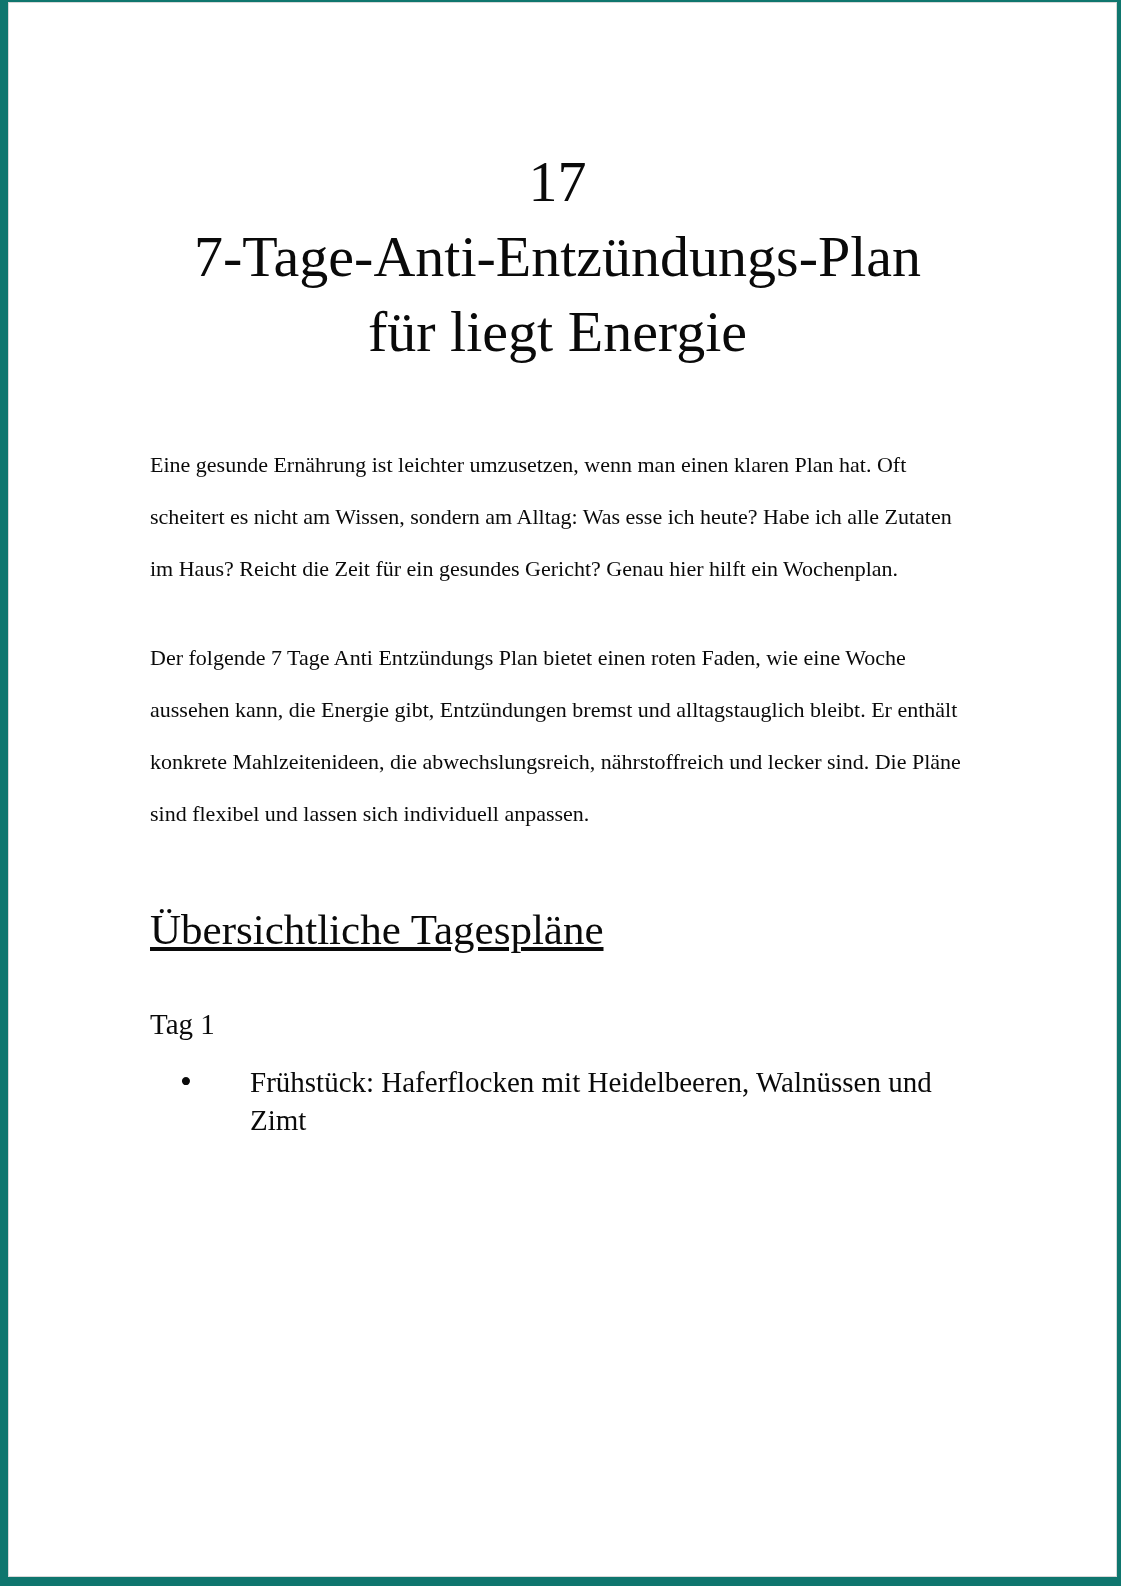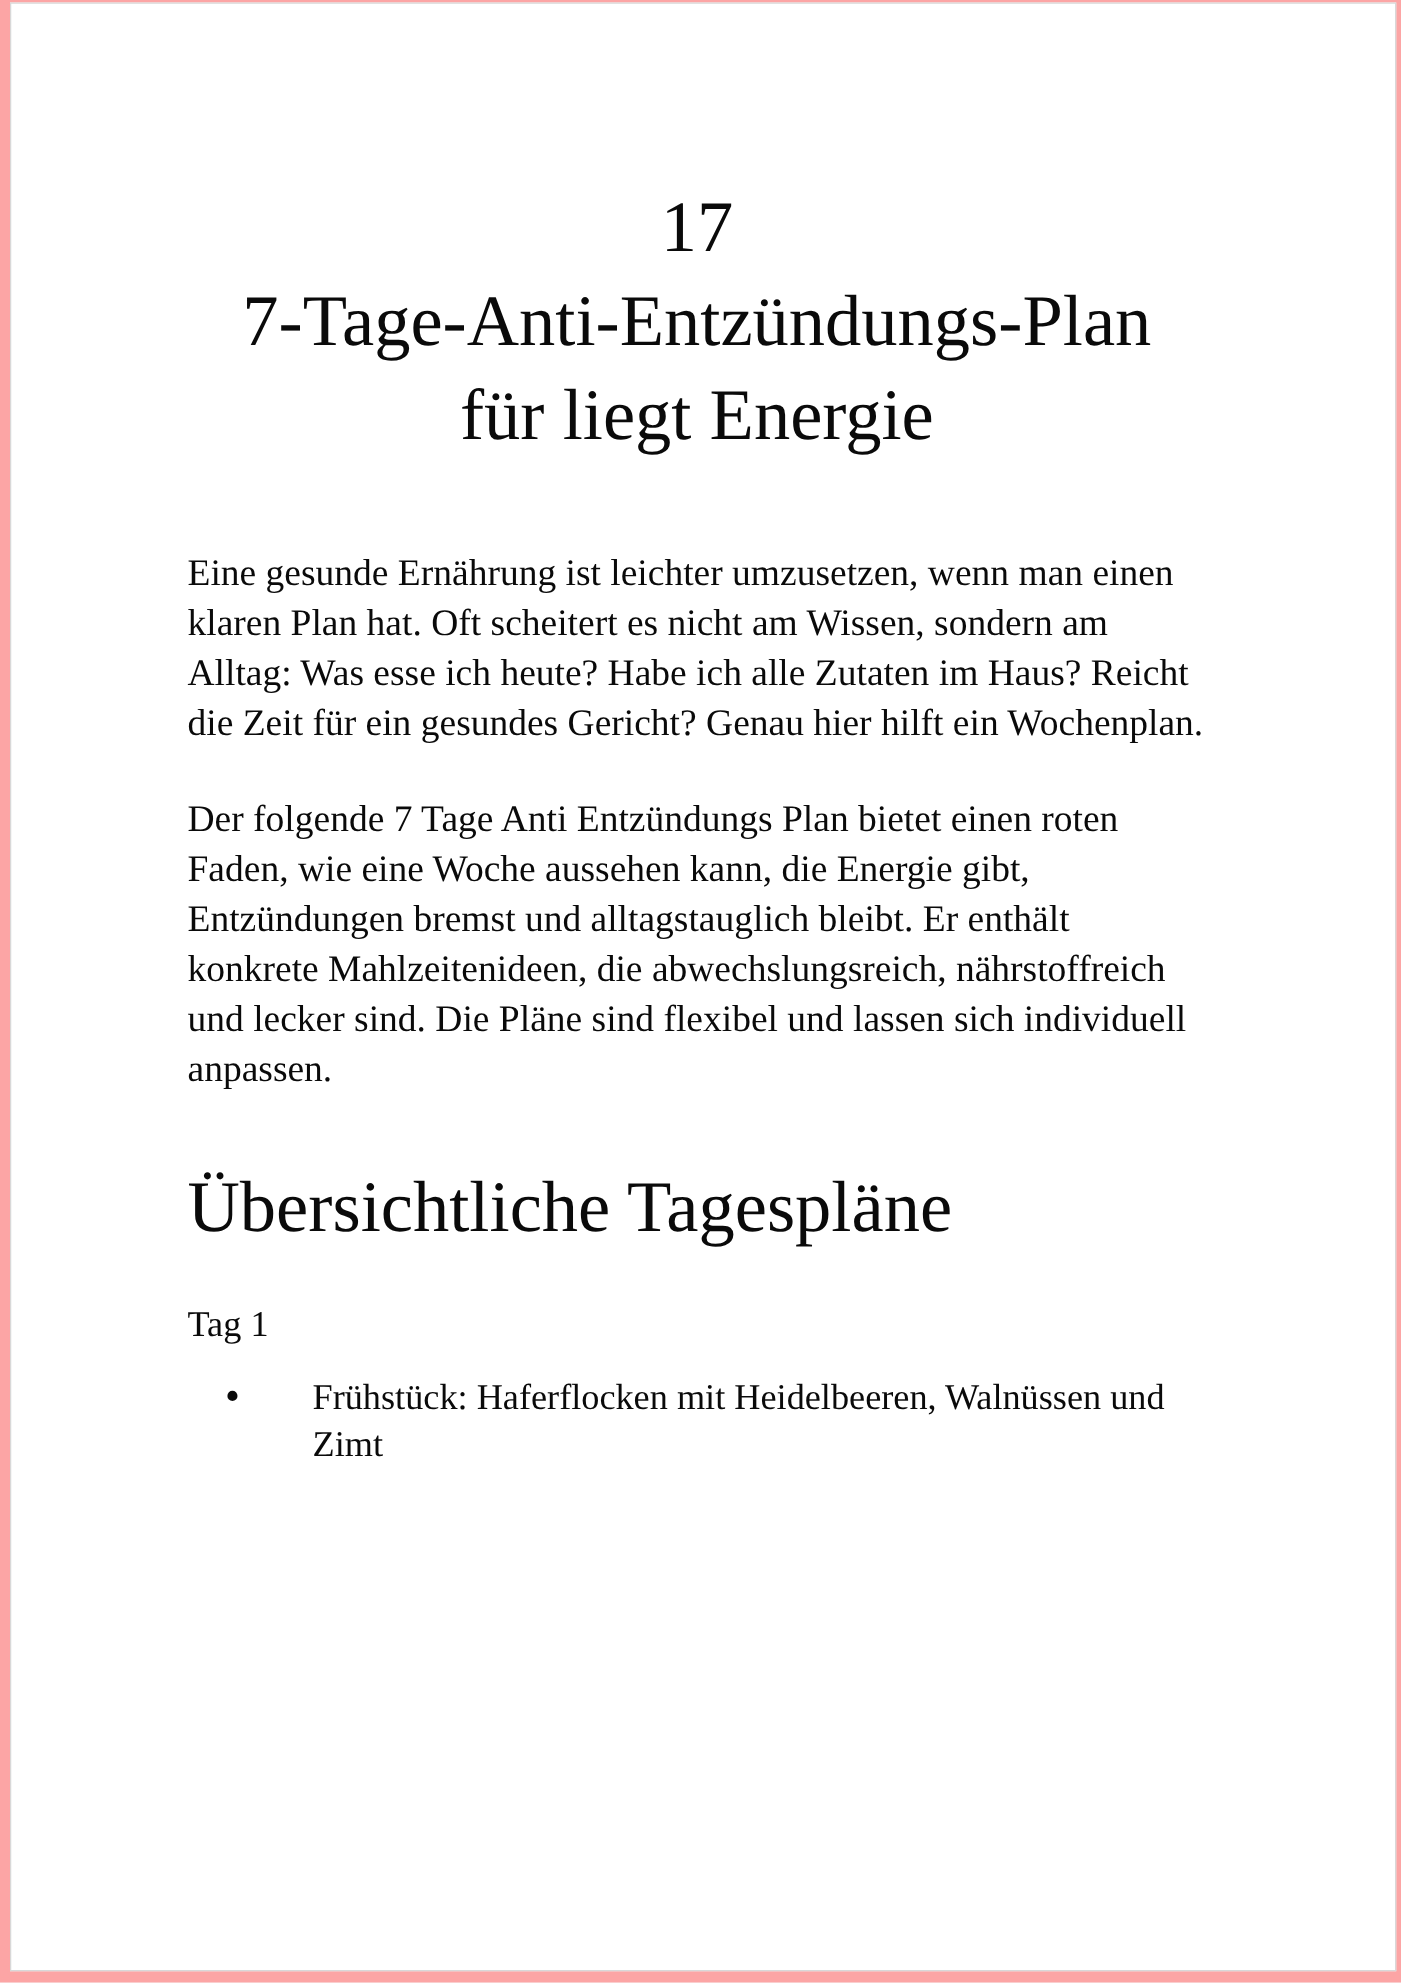--- a/index.html
+++ b/index.html
@@ -12,21 +12,21 @@
     height: 1586px;
     background: #efefef;
     font-family: "Liberation Serif", "DejaVu Serif", serif;
     color: #0a0a0a;
     -webkit-font-smoothing: antialiased;
   }
   .frame {
     position: relative;
     width: 1121px;
     height: 1586px;
-    background: #fca5a5;
+    background: #0f766e;
     overflow: hidden;
   }
   .page {
     position: absolute;
     left: 8px;
     top: 2px;
     right: 4px;
     bottom: 9px;
     background: #ffffff;
     border: 1px solid #d8d8d8;
@@ -46,29 +46,30 @@
     font-size: 58px;
     font-weight: 400;
     line-height: 75px;
     margin: 0;
     letter-spacing: 0;
   }
   .chapter-title .title-line {
     display: block;
   }
   .body-text {
-    font-size: 30px;
-    line-height: 40px;
+    font-size: 22px;
+    line-height: 52px;
     margin: 0 0 37px 0;
   }
   .section-heading {
-    font-size: 58px;
+    font-size: 43px;
     font-weight: 400;
     line-height: 56px;
     margin: 62px 0 47px 0;
+    text-decoration: underline;
   }
   .day-label {
     font-size: 29px;
     line-height: 38px;
     margin: 0 0 20px 0;
   }
   .meal-list {
     list-style: none;
     margin: 0;
     padding: 0;

